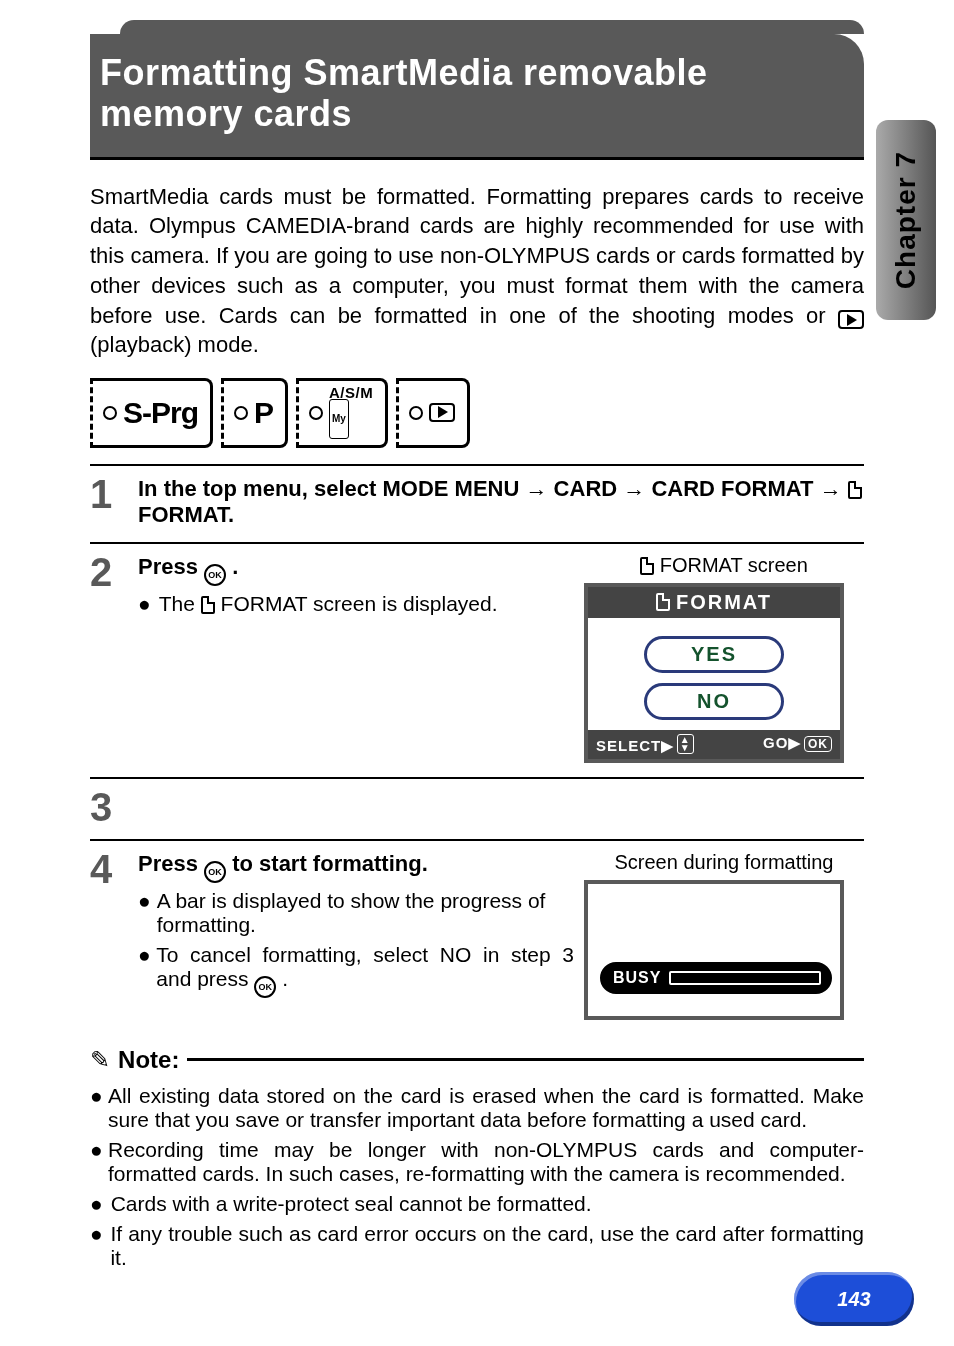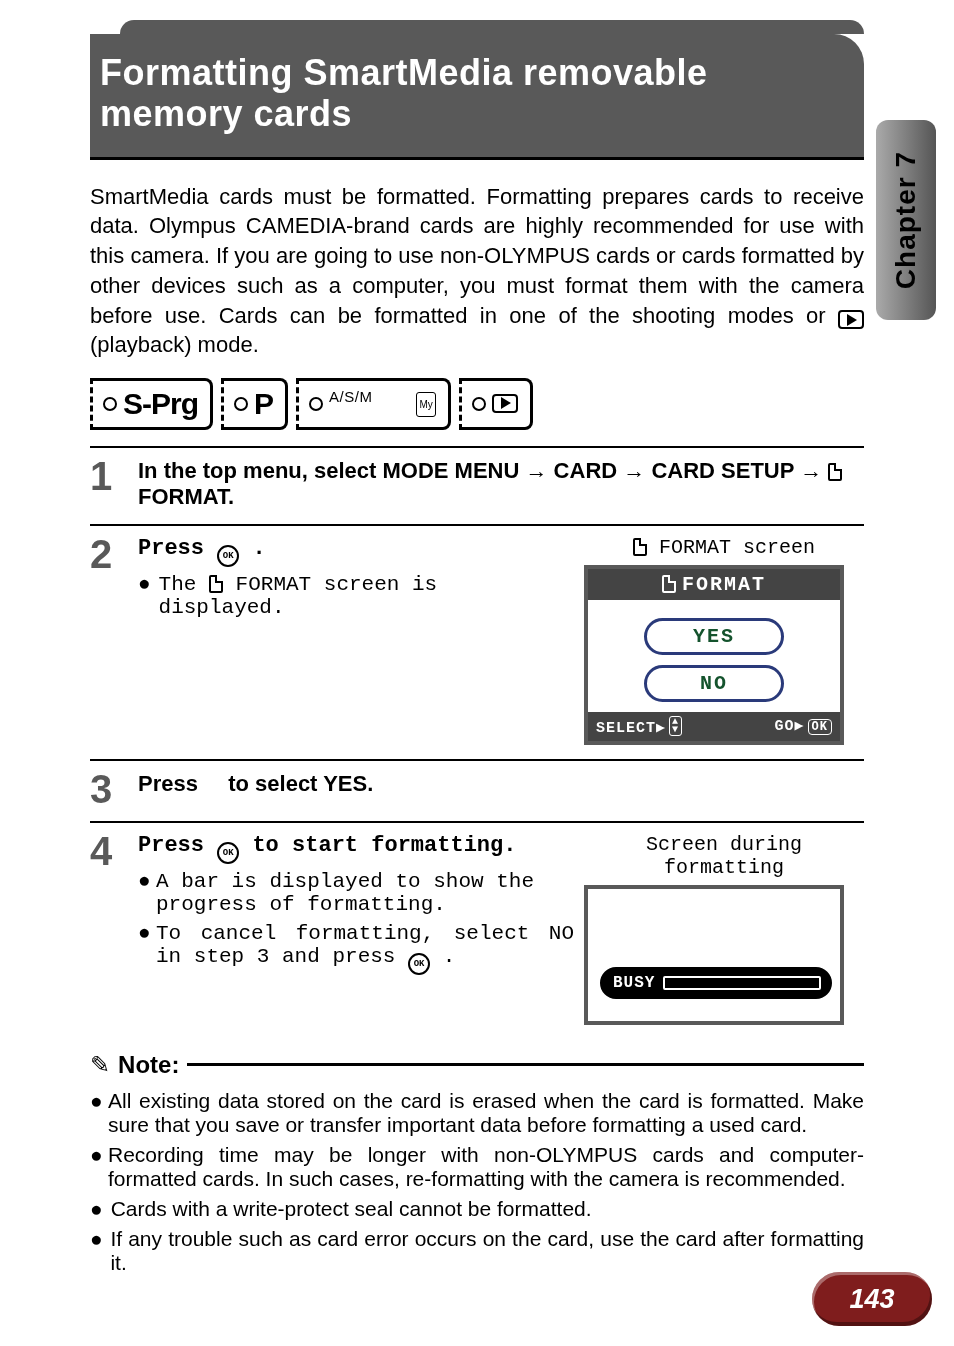--- a/index.html
+++ b/index.html
@@ -15,35 +15,35 @@
   .title-bar { background: #595959; border-radius: 0 30px 0 0; padding: 18px 26px 22px 10px; }
   .title-bar h1 { color: #fff; font-weight: 900; font-size: 36px; line-height: 1.15; font-family: Arial, Helvetica, sans-serif; letter-spacing: 0.5px; }
   .title-underline { height: 3px; background: #000; margin-top: 0; }
 
   .intro { margin-top: 22px; font-size: 22px; line-height: 1.35; text-align: justify; }
 
   .mode-row { margin-top: 18px; display: flex; gap: 8px; }
   .mode-chip { border: 3px solid #000; border-left-style: dashed; border-left-width: 3px; border-radius: 0 8px 8px 0; padding: 6px 12px 6px 10px; display: flex; align-items: center; gap: 6px; font-weight: 900; }
   .mode-chip .circ { display: inline-block; width: 14px; height: 14px; border: 2px solid #000; border-radius: 50%; }
   .mode-chip .lbl { font-size: 30px; font-weight: 900; letter-spacing: -1px; }
-  .asm-stack { display: flex; flex-direction: row; line-height: 0.75; font-weight: 400; gap: 44px; }
+  .asm-stack { display: flex; flex-direction: column; line-height: 0.75; font-weight: 700; }
   .asm-top { font-size: 15px; letter-spacing: 0.5px; }
-  .asm-bot { font-size: 10px; border: 1.5px solid #000; border-radius: 3px; padding: 8px 2px; width: fit-content; margin-top: 1px; }
+  .asm-bot { font-size: 10px; border: 1.5px solid #000; border-radius: 3px; padding: 15px 2px; width: fit-content; margin-top: 1px; }
 
   .steps { margin-top: 16px; }
   .step { display: flex; gap: 16px; margin-top: 14px; border-top: 2px solid #000; padding-top: 10px; }
   .step.first { border-top: 2px solid #000; }
   .step-num { font-family: Arial Black, Arial, sans-serif; font-weight: 900; font-size: 40px; color: #595959; line-height: 0.9; min-width: 32px; }
   .step-body { flex: 1; font-size: 22px; }
   .step-body strong { font-weight: 700; }
   .arrow { font-family: Arial; }
   .bullet-row { display: flex; gap: 8px; margin-top: 6px; font-size: 21px; }
   .bullet-dot { min-width: 10px; }
 
-  .two-col { display: flex; gap: 10px; font-family: Liberation Mono, monospace; }
+  .two-col { display: flex; gap: 10px; }
   .left-col { flex: 1; }
   .right-col { width: 280px; }
 
   .panel-label { font-size: 20px; text-align: center; margin-bottom: 6px; }
   .lcd { border: 4px solid #595959; background: #fff; width: 260px; }
   .lcd-header { background: #444; color: #fff; font-weight: 900; text-align: center; padding: 4px 0; letter-spacing: 2px; font-size: 20px; display: flex; align-items: center; justify-content: center; gap: 6px; }
   .lcd-body { padding: 18px 10px 10px 10px; display: flex; flex-direction: column; align-items: center; gap: 10px; }
   .opt { width: 140px; border: 3px solid #2a3a7a; border-radius: 20px; text-align: center; padding: 4px 0; font-weight: 900; letter-spacing: 2px; font-size: 20px; color: #14532d; text-shadow: 1px 1px 0 #fff, -1px -1px 0 #fff; }
   .lcd-footer { background: #444; color: #fff; display: flex; justify-content: space-between; padding: 4px 8px; font-size: 15px; font-weight: 900; letter-spacing: 1px; }
   .ok-pill { display: inline-block; border: 1.5px solid #fff; border-radius: 4px; padding: 0 3px; font-size: 12px; margin-left: 3px; }
@@ -54,21 +54,21 @@
   .busy-lbl { color: #fff; font-weight: 900; font-size: 16px; letter-spacing: 1px; margin-left: 10px; }
   .busy-bar { flex: 1; margin: 0 8px 0 8px; height: 14px; border: 2px solid #fff; border-radius: 2px; background: #000; }
 
   .note-head { display: flex; align-items: center; gap: 8px; margin-top: 26px; }
   .note-head .pencil { font-size: 24px;}
   .note-head strong { font-size: 24px; }
   .note-line { flex: 1; height: 3px; background: #000; }
   .notes { margin-top: 10px; font-size: 21px; }
   .notes .bullet-row { text-align: justify; }
 
-  .page-num { position: absolute; right: 22px; bottom: 20px; width: 120px; height: 54px; background: #7f1d1d; border-radius: 28px; display: flex; align-items: center; justify-content: center; color: #fff; font-style: italic; font-weight: 900; font-size: 27px; box-shadow: inset -2px -4px 0 rgba(0,0,0,0.35), inset 2px 3px 0 rgba(255,255,255,0.35); }
+  .page-num { position: absolute; right: 40px; bottom: 20px; width: 120px; height: 54px; background: #1d4ed8; border-radius: 28px; display: flex; align-items: center; justify-content: center; color: #fff; font-style: italic; font-weight: 900; font-size: 20px; box-shadow: inset -2px -4px 0 rgba(0,0,0,0.35), inset 2px 3px 0 rgba(255,255,255,0.35); }
 
   .ok-btn { display: inline-block; width: 22px; height: 22px; border: 2px solid #000; border-radius: 50%; font-size: 9px; line-height: 18px; text-align: center; vertical-align: -4px; font-weight: 700;}
   .tri-up { display: inline-block; width: 0; height: 0; border-left: 9px solid transparent; border-right: 9px solid transparent; border-bottom: 15px solid transparent; border-bottom-color: #fff; position: relative; vertical-align: -1px;}
   .tri-up::before { content:""; position:absolute; left:-11px; top:-2px; width:0; height:0; border-left:11px solid transparent; border-right:11px solid transparent; border-bottom:18px solid #000; z-index:-1;}
   .card-ico { display:inline-block; width:14px; height:18px; border:2px solid #000; border-radius:2px 2px 2px 2px; position:relative; vertical-align:-3px;}
   .card-ico::before { content:""; position:absolute; right:-2px; top:-2px; width:6px; height:6px; background:#fff; border-left:2px solid #000; border-bottom:2px solid #000; }
   .card-ico-w { border-color:#fff; }
   .card-ico-w::before { background:#444; border-color:#fff; }
   .play-ico { display: inline-block; border: 2.5px solid #000; border-radius: 4px; padding: 1px 5px 1px 7px; vertical-align: -3px; line-height: 12px;}
   .play-ico .tri { display: inline-block; width: 0; height: 0; border-top: 6px solid transparent; border-bottom: 6px solid transparent; border-left: 10px solid #000; }
@@ -121,21 +121,21 @@
   <div class="steps">
 
     <div class="step first">
       <div class="step-num">1</div>
       <div class="step-body">
         <strong>
           <span>In the top menu, select MODE MENU </span>
           <span class="arrow">→</span>
           <span> CARD </span>
           <span class="arrow">→</span>
-          <span> CARD SETUP </span>
+          <span> CARD FORMAT </span>
           <span class="arrow">→</span>
           <span class="card-ico"></span>
           <span> FORMAT.</span>
         </strong>
       </div>
     </div>
 
     <div class="step">
       <div class="step-num">2</div>
       <div class="step-body two-col">
@@ -176,27 +176,20 @@
                 <span>GO</span>▶<span class="ok-pill">OK</span>
               </span>
             </div>
           </div>
         </div>
       </div>
     </div>
 
     <div class="step">
       <div class="step-num">3</div>
-      <div class="step-body">
-        <strong>
-          <span>Press </span>
-          <span class="tri-up"></span>
-          <span> to select YES.</span>
-        </strong>
-      </div>
     </div>
 
     <div class="step">
       <div class="step-num">4</div>
       <div class="step-body two-col">
         <div class="left-col">
           <strong>
             <span>Press </span>
             <span class="ok-btn">OK</span>
             <span> to start formatting.</span>

